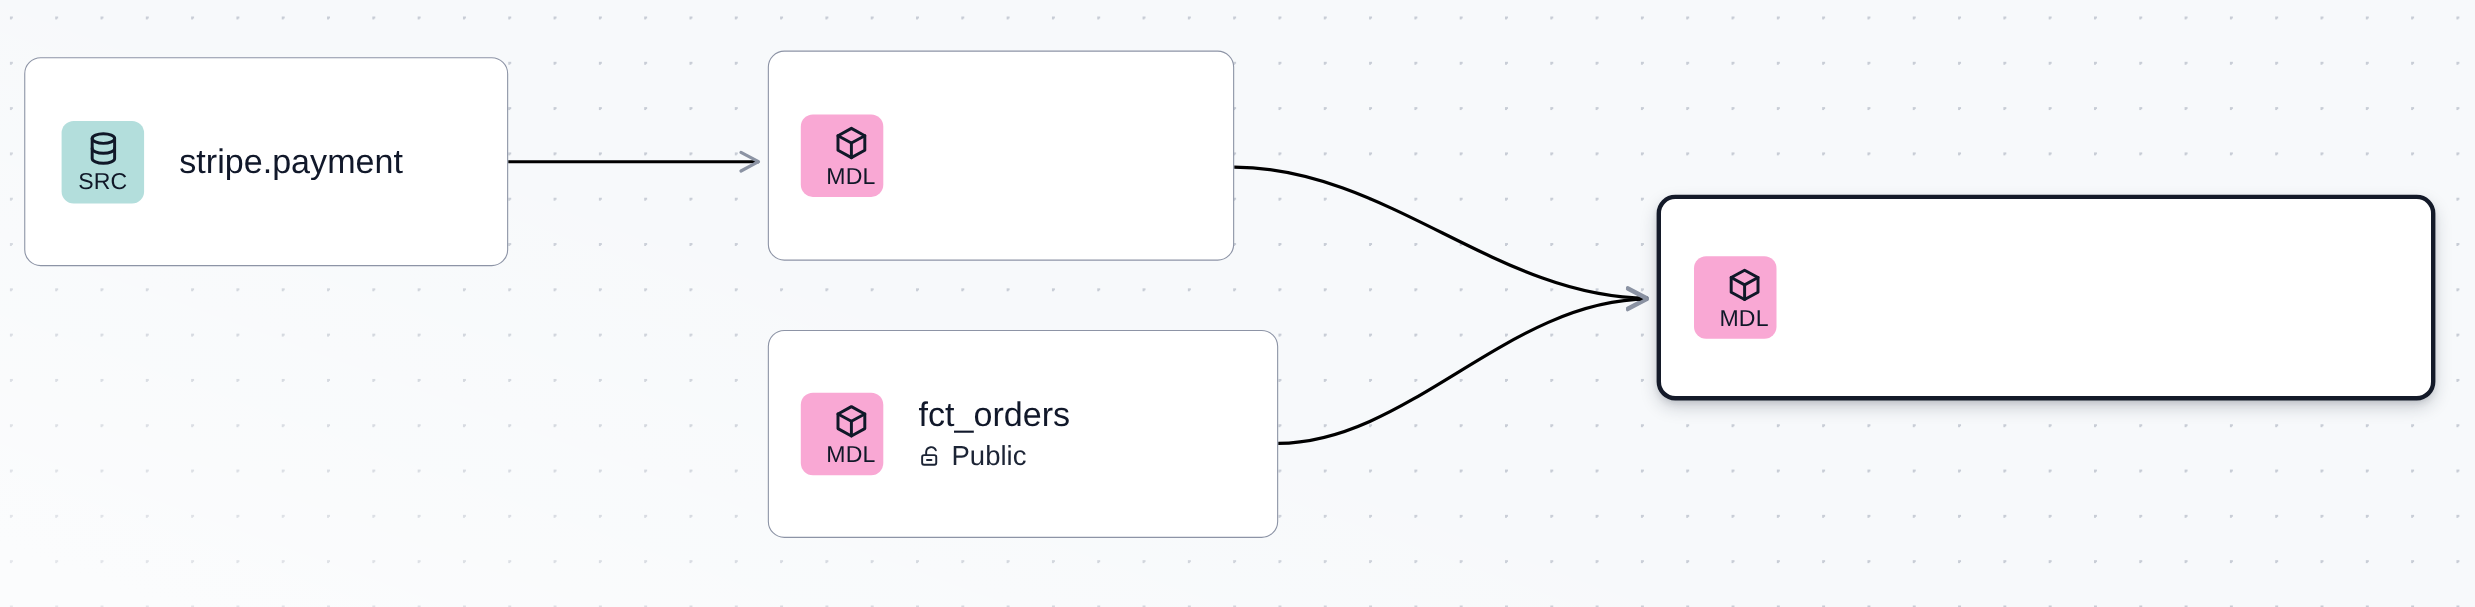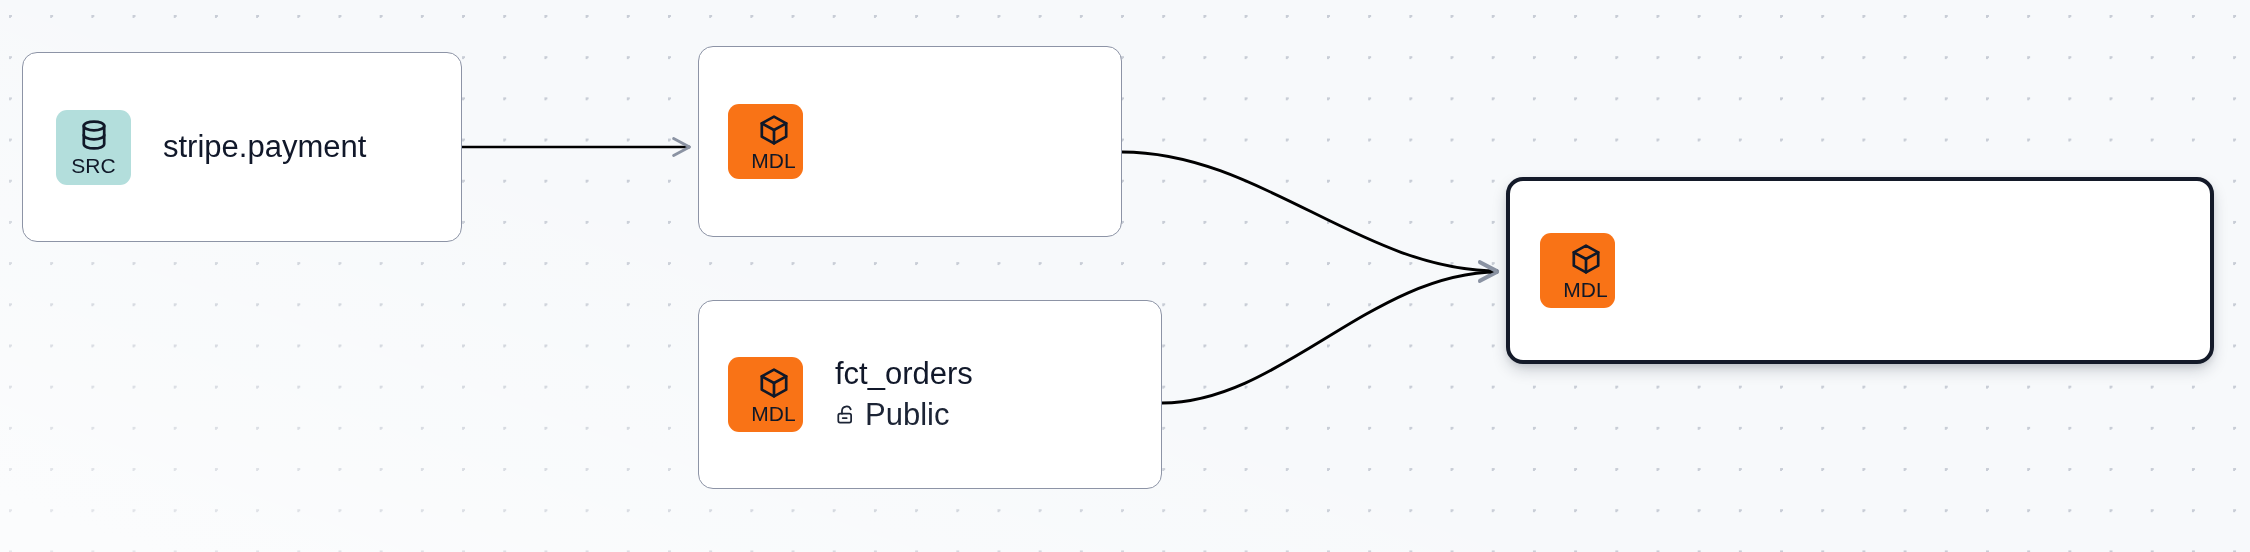--- a/index.html
+++ b/index.html
@@ -58,21 +58,21 @@
     height: 75px;
     border-radius: 11px;
     flex: 0 0 auto;
     display: flex;
     flex-direction: column;
     align-items: center;
     justify-content: center;
     gap: 1px;
   }
   .badge.src { background: #b3dedc; }
-  .badge.mdl { background: #f97316; padding-left: 16px; }
+  .badge.mdl { background: #f9a8d4; padding-left: 16px; }
   .badge svg { display: block; }
   .badge-text {
     font-family: "Liberation Sans", sans-serif;
     font-size: 21px;
     line-height: 1;
     letter-spacing: 0.1px;
     color: #101828;
     font-weight: 400;
     margin-top: 2px;
   }
@@ -87,21 +87,21 @@
     font-size: 31px;
     line-height: 1.15;
     color: #11182a;
     white-space: nowrap;
     font-weight: 400;
   }
   .node-sub {
     display: flex;
     align-items: center;
     gap: 8px;
-    font-size: 31px;
+    font-size: 25px;
     line-height: 1.2;
     color: #1c2435;
     margin-top: 5px;
     white-space: nowrap;
   }
   .node-sub svg { display: block; flex: 0 0 auto; }
 
   
   #node-stripe-payment { left: 22px;   top: 52px;  width: 440px; height: 190px; padding-left: 33px; gap: 32px; }
   #node-stg-payments   { left: 698px;  top: 46px;  width: 424px; height: 191px; padding-left: 29px; gap: 33px; }

